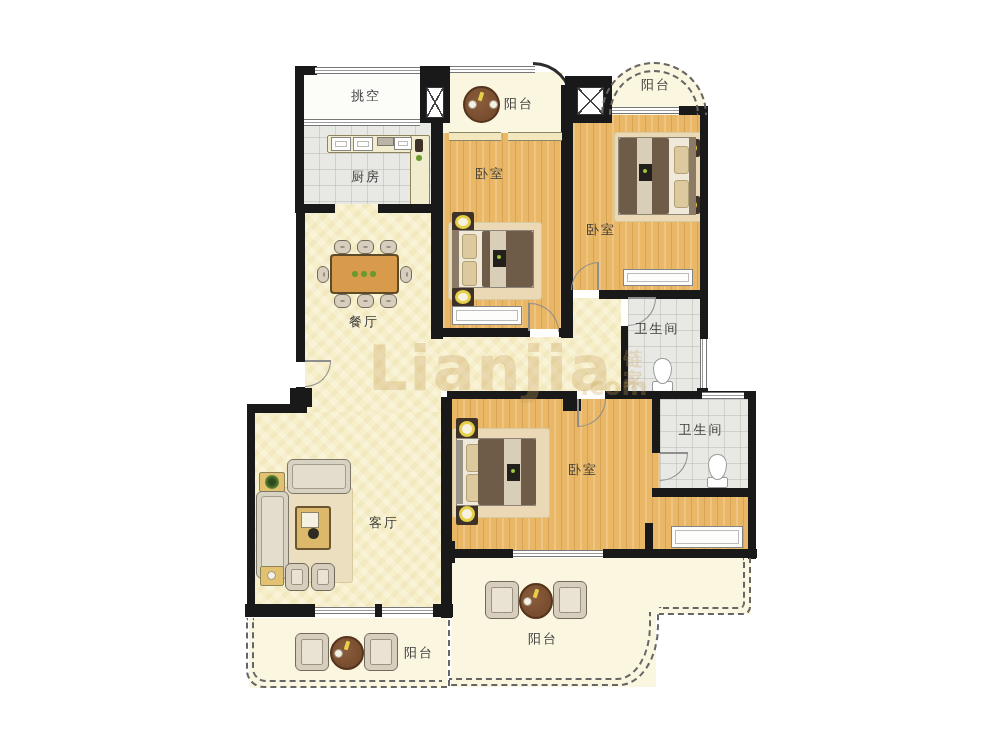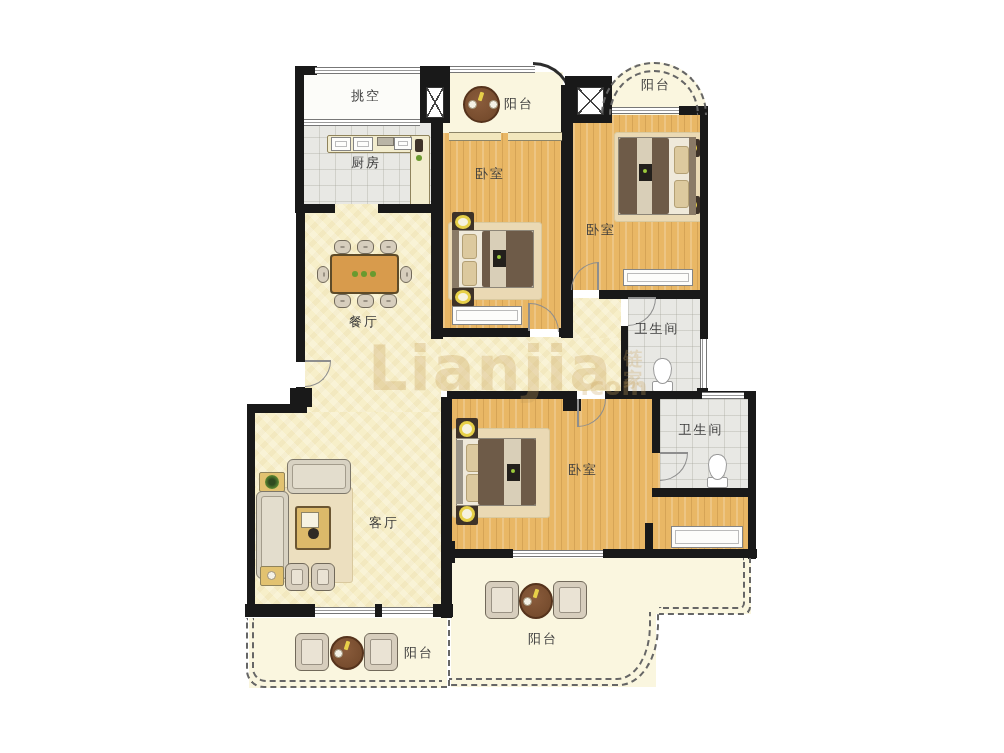--- a/index.html
+++ b/index.html
@@ -257,21 +257,21 @@
   <div class="dash" style="left:448px;top:620px;width:2px;height:66px;border-left-width:2px;"></div>
 
   <div class="dash" style="left:449px;top:612px;width:210px;height:74px;border-bottom-width:2px;border-right-width:2px;border-bottom-right-radius:40px 60px;"></div>
   <div class="dash" style="left:449px;top:612px;width:202px;height:68px;border-bottom-width:2px;border-right-width:2px;border-bottom-right-radius:34px 54px;"></div>
   <div class="dash" style="left:659px;top:558px;width:92px;height:57px;border-bottom-width:2px;border-right-width:2px;border-bottom-right-radius:8px;"></div>
   <div class="dash" style="left:659px;top:558px;width:86px;height:51px;border-bottom-width:2px;border-right-width:2px;border-bottom-right-radius:6px;"></div>
 
   <span class="lbl" style="left:366px;top:96px;">挑空</span>
   <span class="lbl" style="left:519px;top:104px;">阳台</span>
   <span class="lbl" style="left:656px;top:85px;">阳台</span>
-  <span class="lbl" style="left:366px;top:163px;">厨房</span>
+  <span class="lbl" style="left:366px;top:177px;">厨房</span>
   <span class="lbl" style="left:490px;top:174px;">卧室</span>
   <span class="lbl" style="left:601px;top:230px;">卧室</span>
   <span class="lbl" style="left:364px;top:322px;">餐厅</span>
   <span class="lbl" style="left:657px;top:329px;">卫生间</span>
   <span class="lbl" style="left:701px;top:430px;">卫生间</span>
   <span class="lbl" style="left:384px;top:523px;">客厅</span>
   <span class="lbl" style="left:583px;top:470px;">卧室</span>
   <span class="lbl" style="left:419px;top:653px;">阳台</span>
   <span class="lbl" style="left:543px;top:639px;">阳台</span>
 

